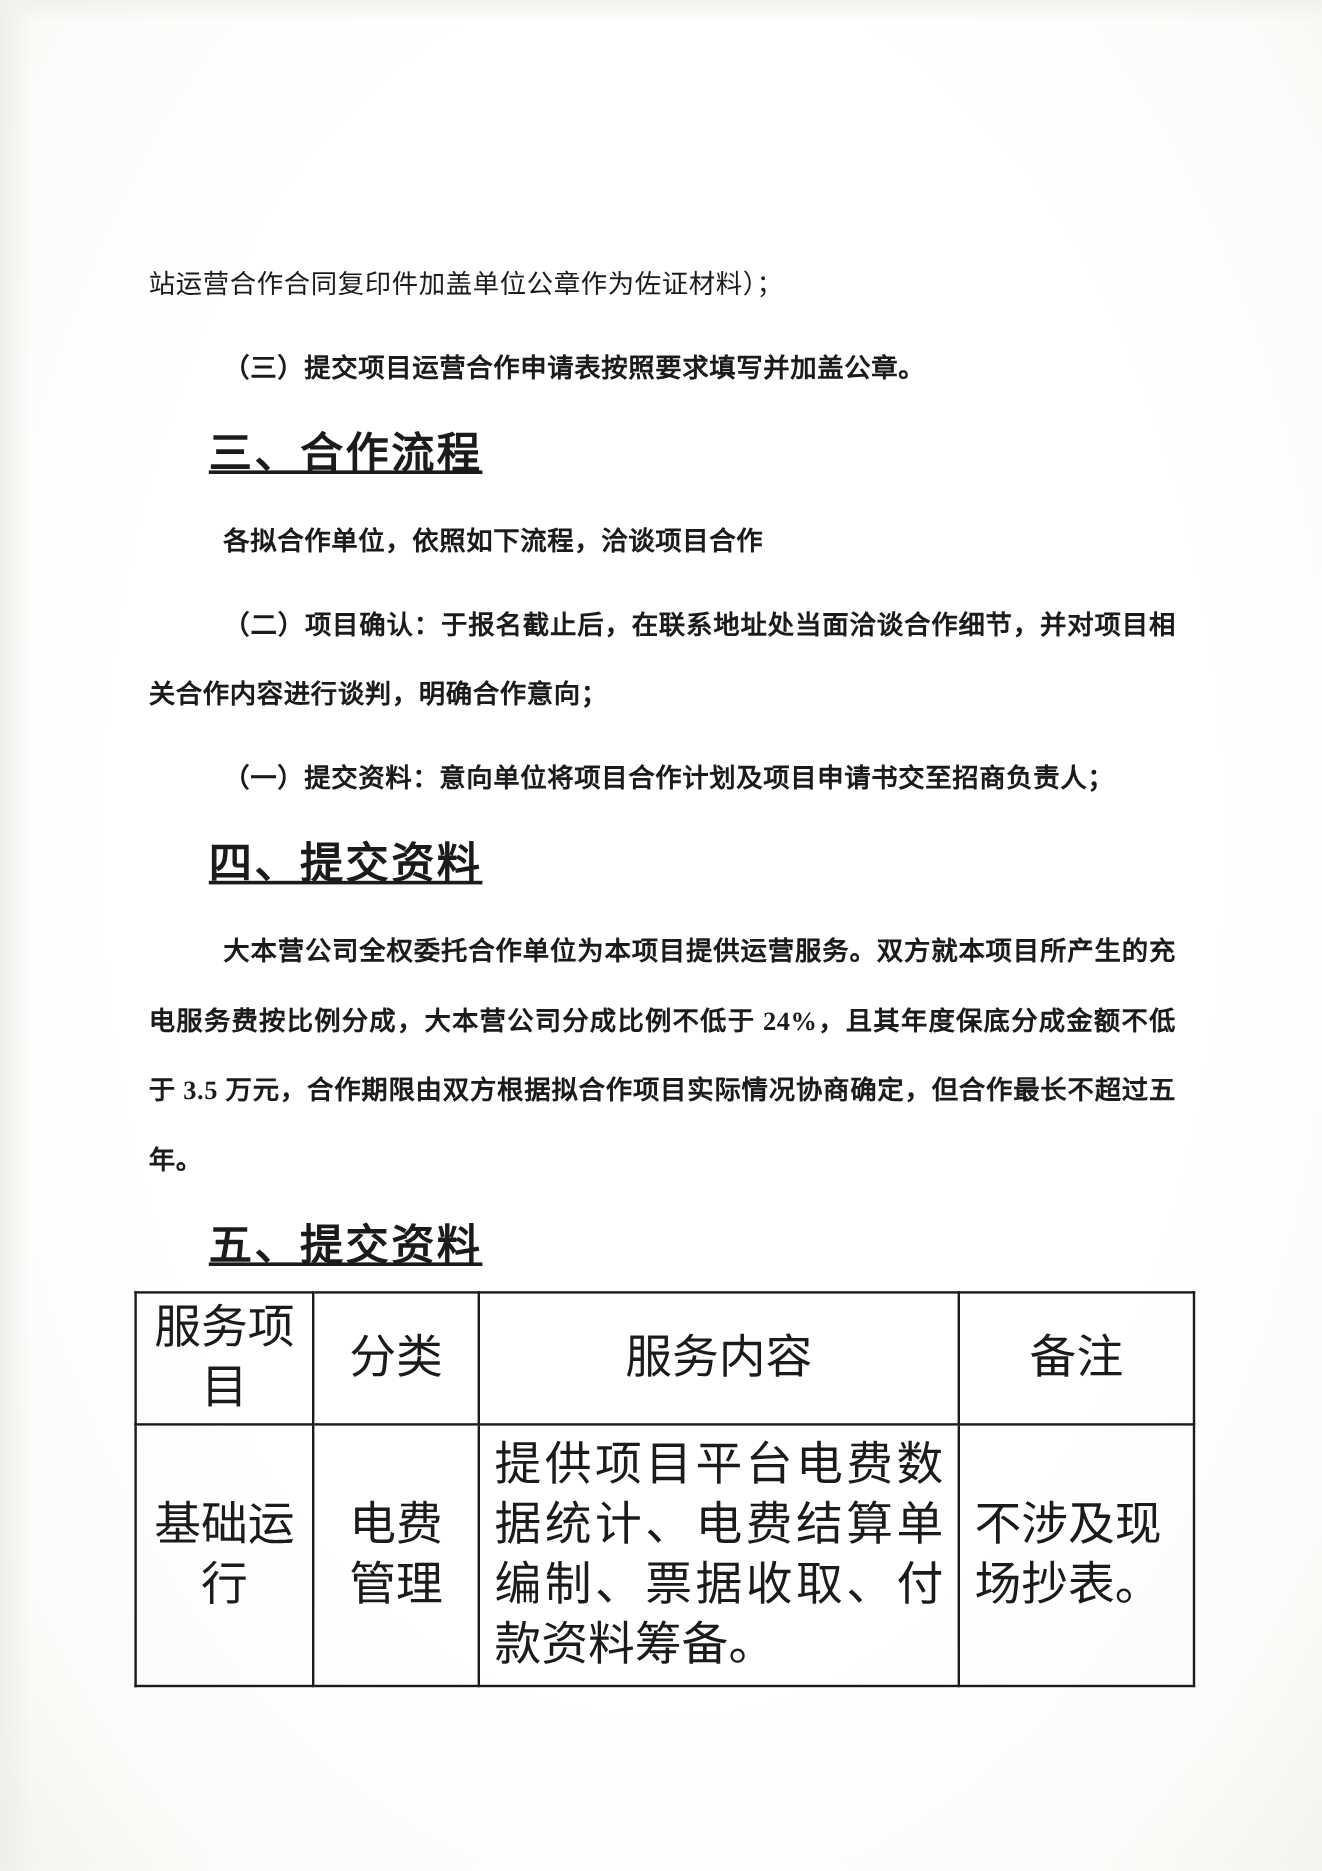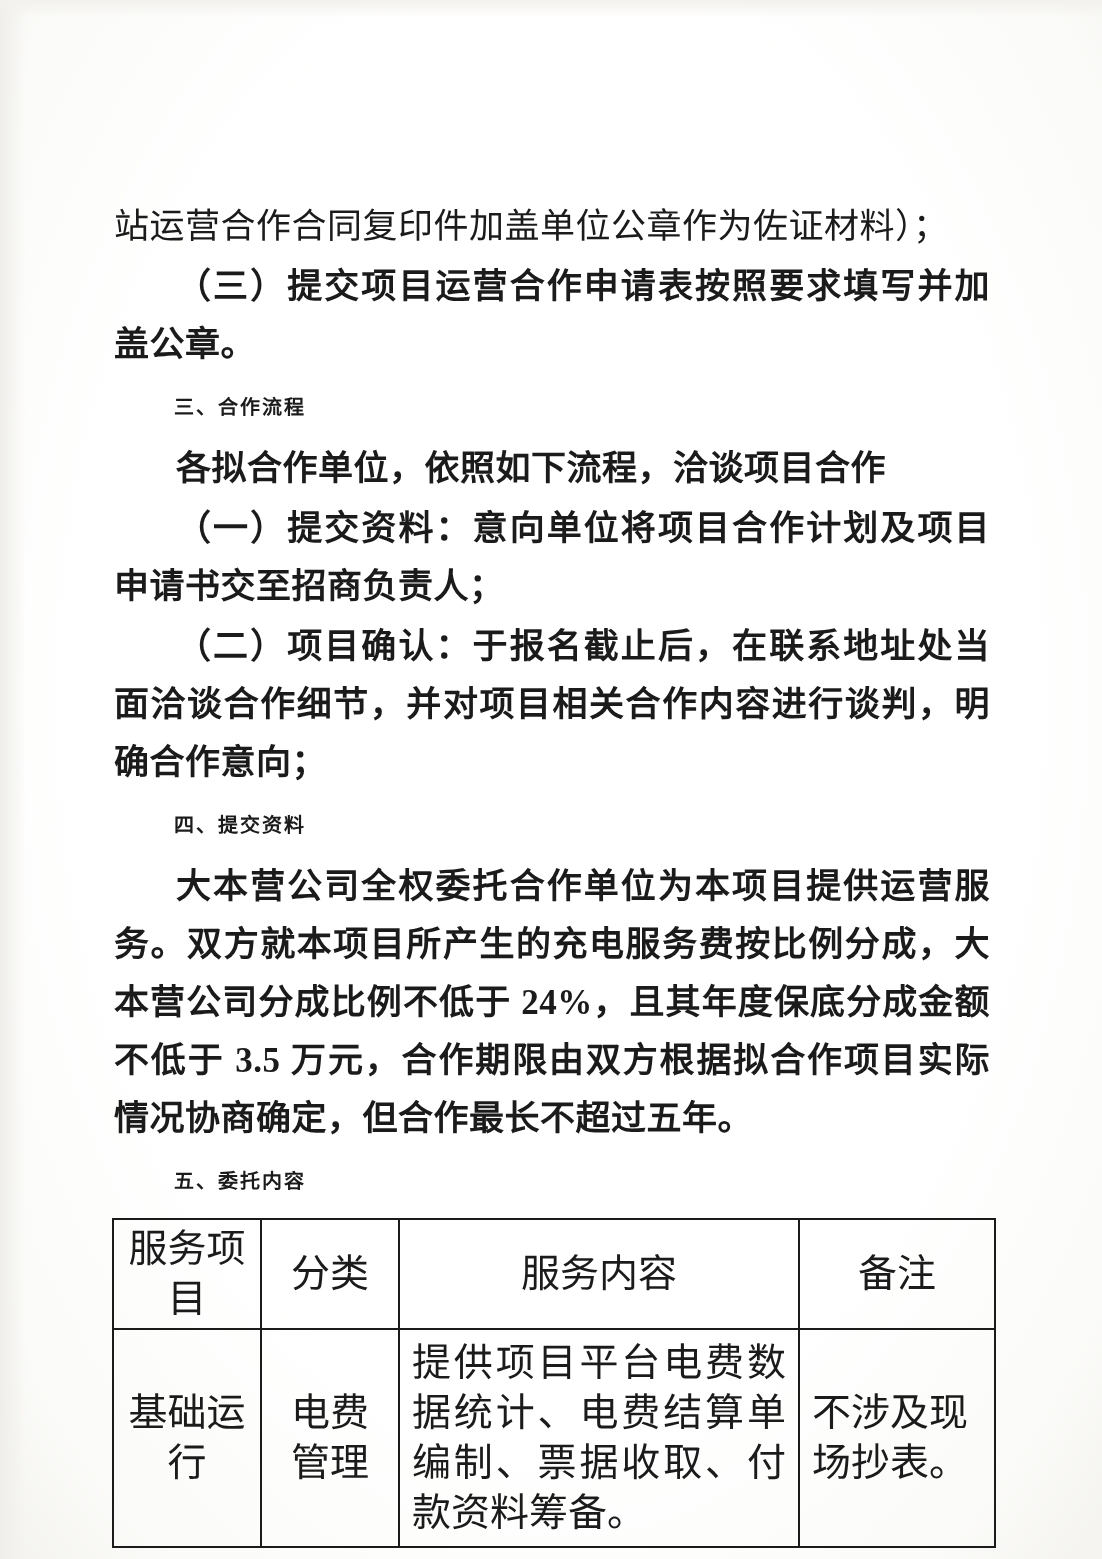--- a/index.html
+++ b/index.html
@@ -34,39 +34,40 @@
     background: linear-gradient(to bottom, #f2f1ed 0%, rgba(255,255,255,0) 100%);
     pointer-events: none;
   }
   .content {
     position: absolute;
     left: 112px;
     top: 196px;
     width: 880px;
   }
   .para {
-    font-size: 35px;
+    font-size: 22px;
     line-height: 58px;
     letter-spacing: 0.5px;
-    margin: 2px;
+    margin: 12px;
     text-align: justify;
     text-justify: inter-ideograph;
   }
   .indent {
     text-indent: 62px;
     font-weight: bold;
   }
   .heading {
-    font-size: 20px;
+    font-size: 36px;
     line-height: 62px;
     font-weight: bold;
     font-family: "DejaVu Sans", "Liberation Sans", sans-serif;
     letter-spacing: 2px;
     margin: 0;
     text-indent: 62px;
+    text-decoration: underline;
   }
   .tbl-lead {
     font-size: 30px;
     line-height: 54px;
     margin: 0;
     text-indent: 20px;
   }
   table.svc {
     border-collapse: collapse;
     width: 882px;
@@ -114,30 +115,30 @@
   <div class="content">
 
     <p class="para">站运营合作合同复印件加盖单位公章作为佐证材料）；</p>
 
     <p class="para indent">（三）提交项目运营合作申请表按照要求填写并加盖公章。</p>
 
     <h2 class="heading">三、合作流程</h2>
 
     <p class="para indent">各拟合作单位，依照如下流程，洽谈项目合作</p>
 
+    <p class="para indent">（二）项目确认：于报名截止后，在联系地址处当面洽谈合作细节，并对项目相关合作内容进行谈判，明确合作意向；</p>
+
     <p class="para indent">（一）提交资料：意向单位将项目合作计划及项目申请书交至招商负责人；</p>
-
-    <p class="para indent">（二）项目确认：于报名截止后，在联系地址处当面洽谈合作细节，并对项目相关合作内容进行谈判，明确合作意向；</p>
 
 
     <h2 class="heading">四、提交资料</h2>
 
     <p class="para indent">大本营公司全权委托合作单位为本项目提供运营服务。双方就本项目所产生的充电服务费按比例分成，大本营公司分成比例不低于 24%，且其年度保底分成金额不低于 3.5 万元，合作期限由双方根据拟合作项目实际情况协商确定，但合作最长不超过五年。</p>
 
-    <h2 class="heading">五、委托内容</h2>
+    <h2 class="heading">五、提交资料</h2>
 
 
 
     <table class="svc">
       <colgroup>
         <col class="col-a">
           <col class="col-b">
           <col class="col-c">
           <col class="col-d">
       </colgroup>

